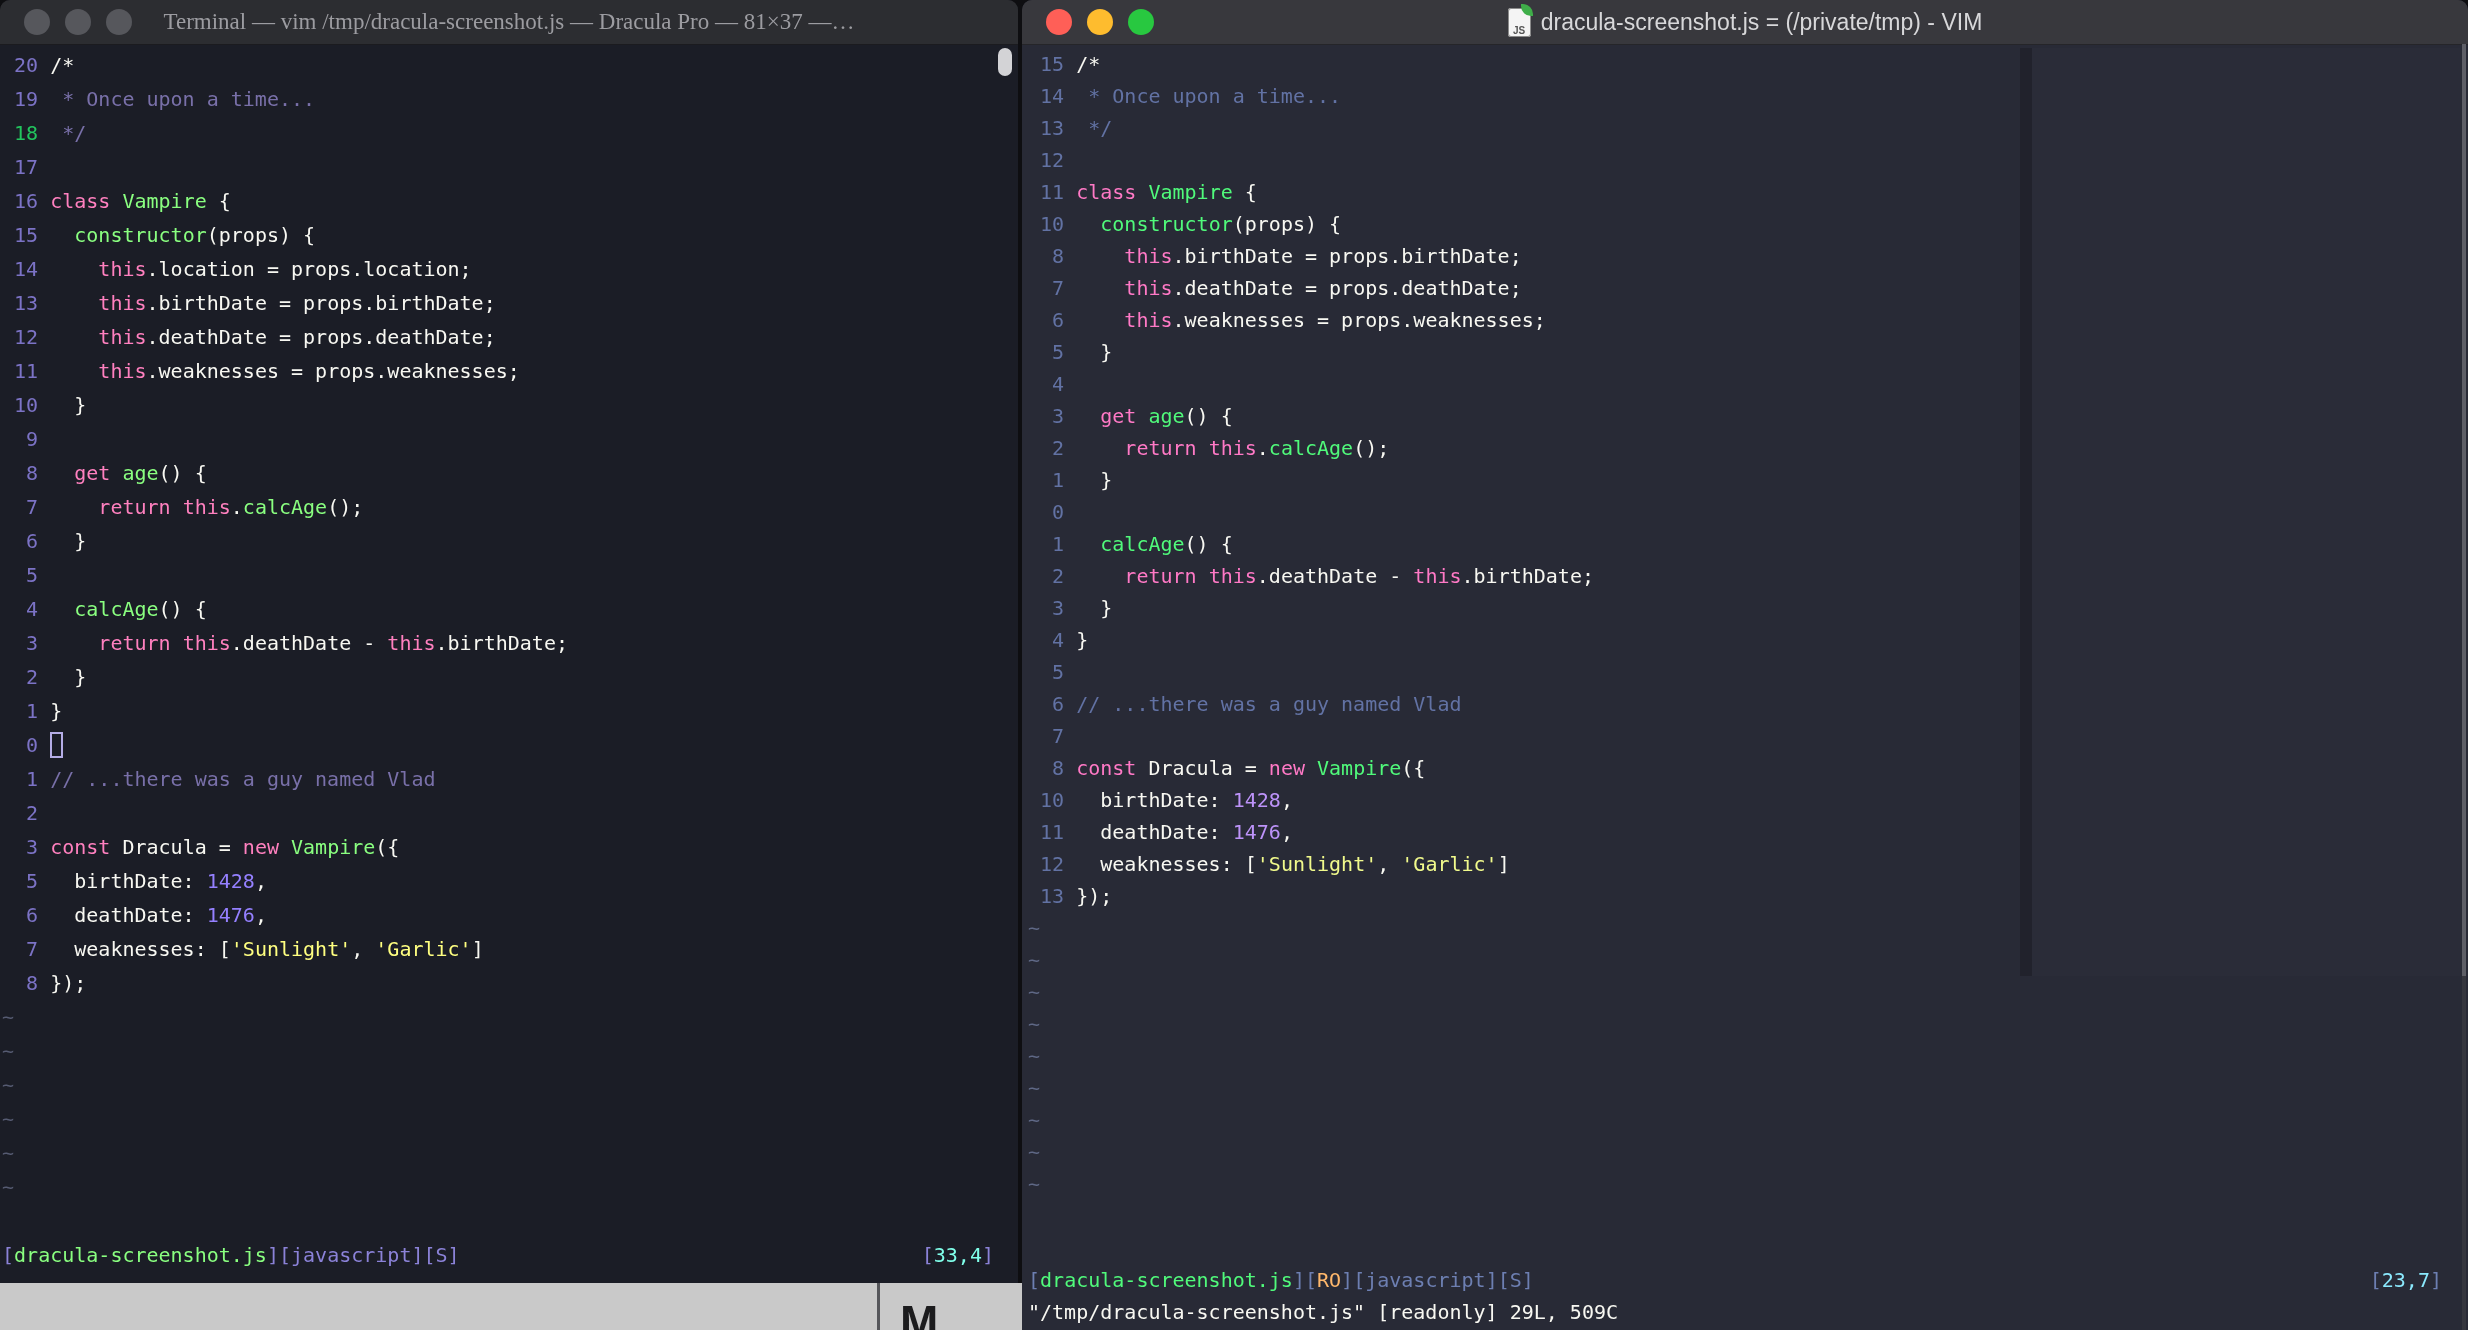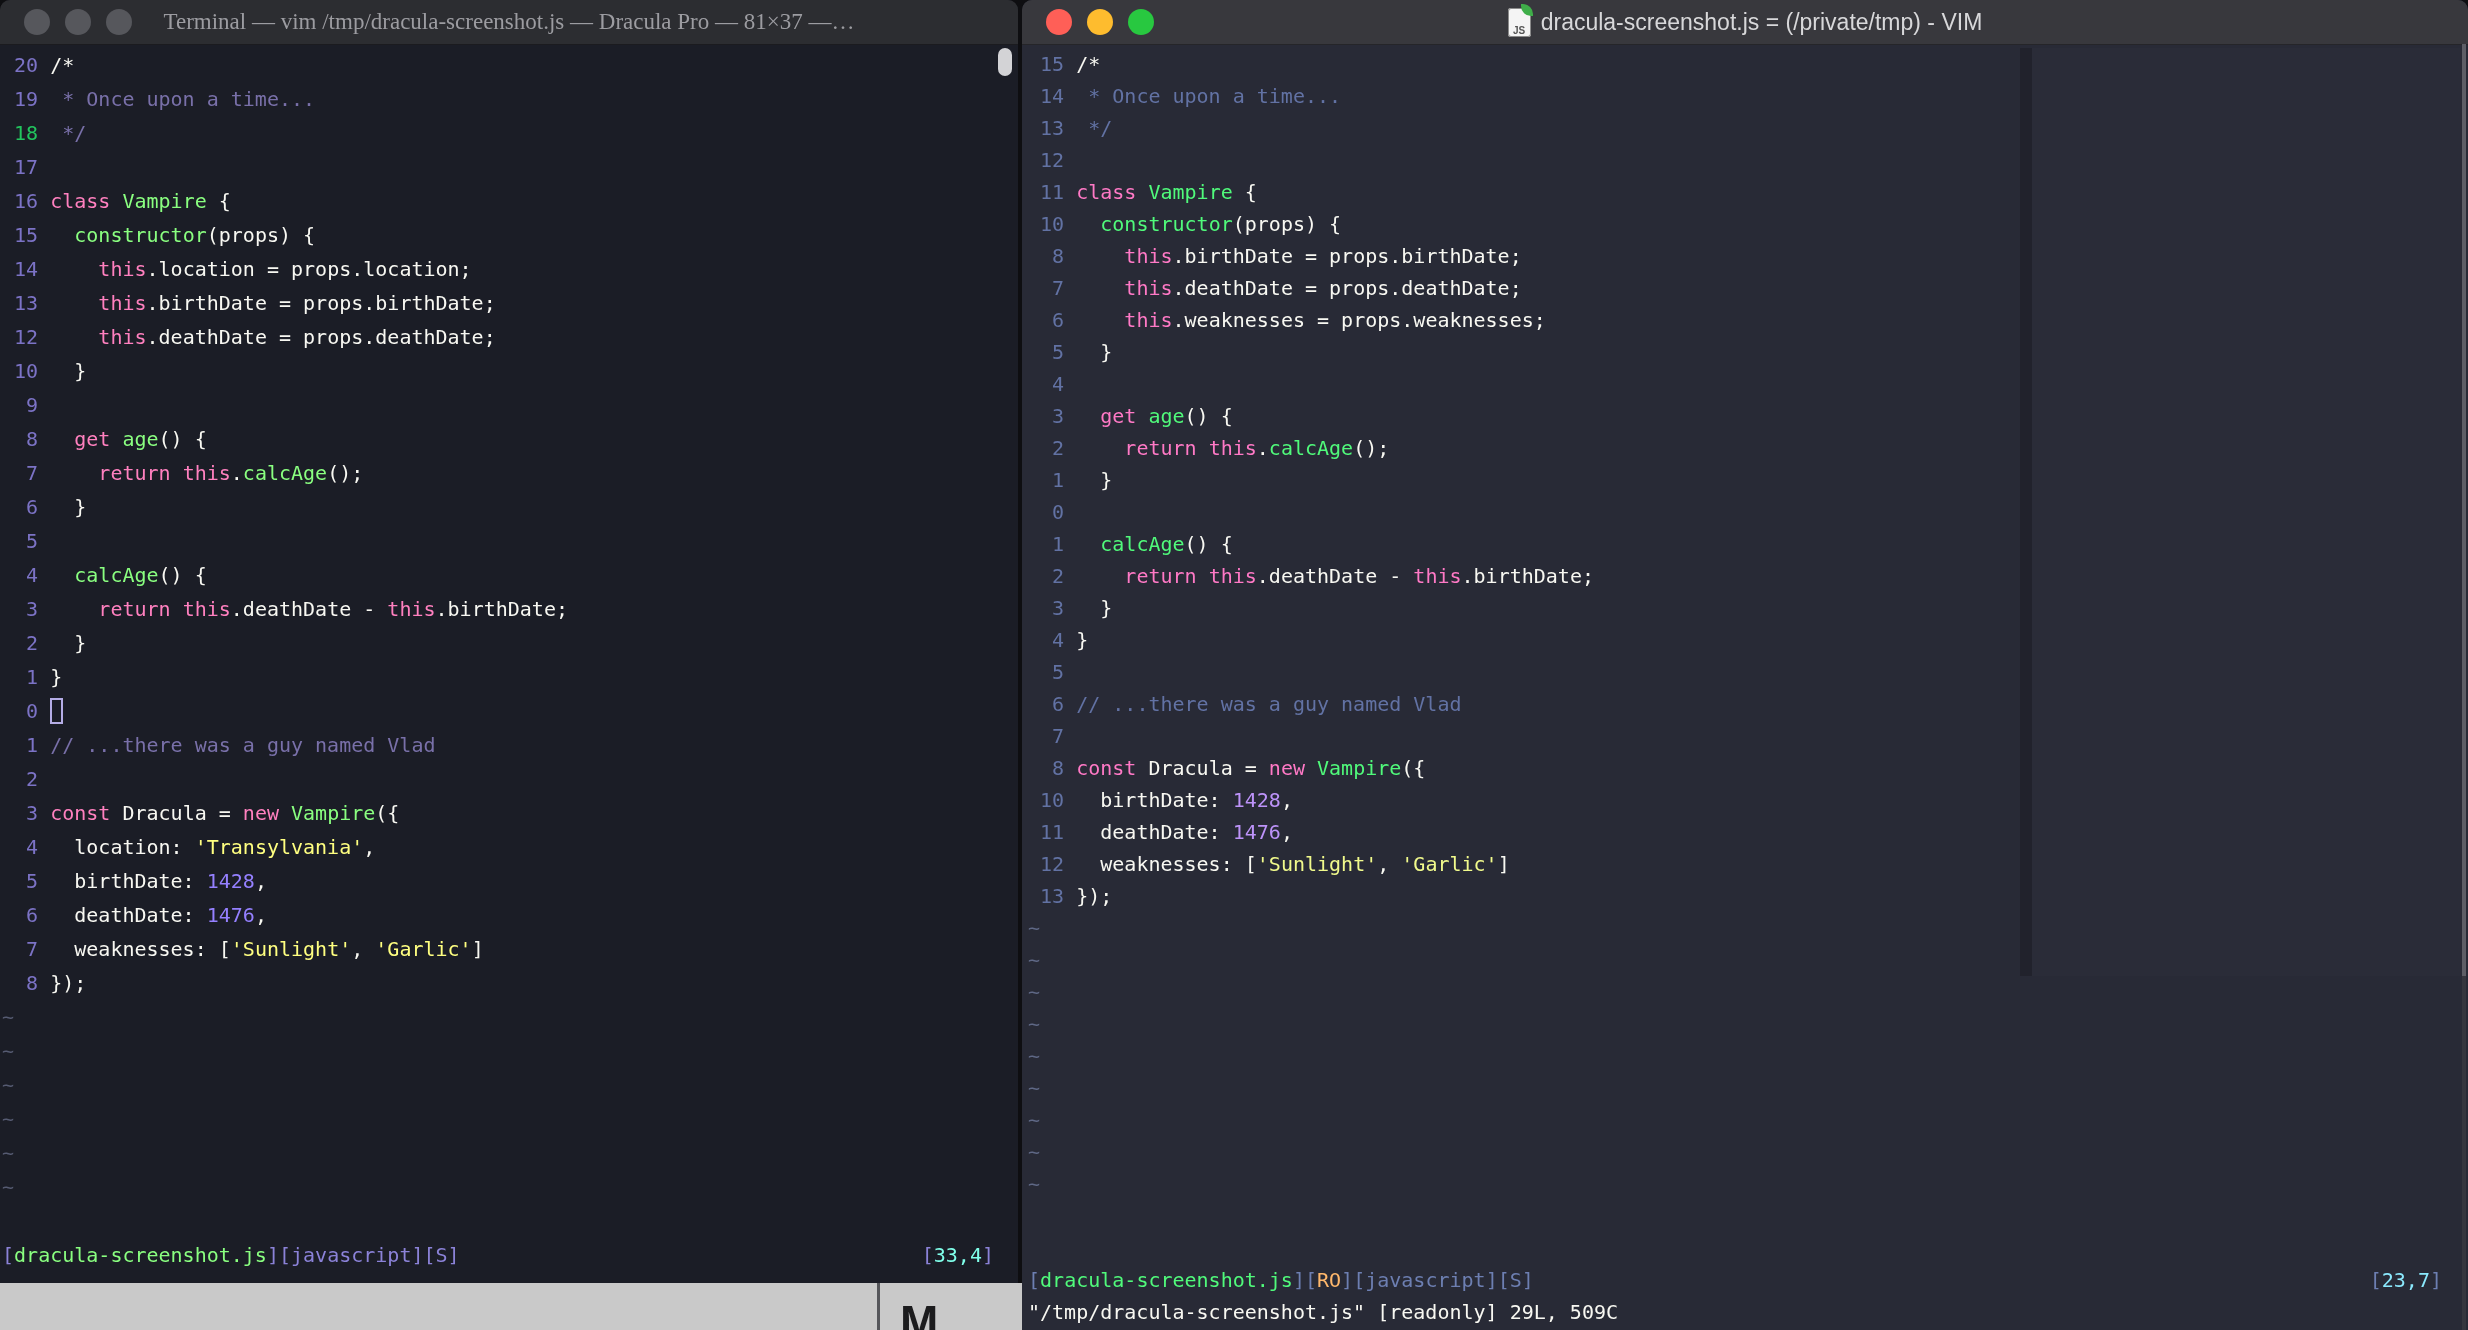--- a/index.html
+++ b/index.html
@@ -61,35 +61,35 @@
   <div class="buffer">
       <div class="row"><span style="color: rgb(124, 115, 198);"> 20 </span><span style="color: rgb(248, 248, 242);">/*</span></div>
       <div class="row"><span style="color: rgb(124, 115, 198);"> 19 </span><span style="color: rgb(121, 112, 169);"> * Once upon a time...</span></div>
       <div class="row"><span style="color: #22c55e;"> 18 </span><span style="color: rgb(121, 112, 169);"> */</span></div>
       <div class="row"><span style="color: rgb(124, 115, 198);"> 17 </span></div>
       <div class="row"><span style="color: rgb(124, 115, 198);"> 16 </span><span style="color: rgb(255, 128, 191);">class</span><span style="color: rgb(248, 248, 242);"> </span><span style="color: rgb(138, 255, 128);">Vampire</span><span style="color: rgb(248, 248, 242);"> {</span></div>
       <div class="row"><span style="color: rgb(124, 115, 198);"> 15 </span><span style="color: rgb(248, 248, 242);">  </span><span style="color: rgb(138, 255, 128);">constructor</span><span style="color: rgb(248, 248, 242);">(props) {</span></div>
       <div class="row"><span style="color: rgb(124, 115, 198);"> 14 </span><span style="color: rgb(248, 248, 242);">    </span><span style="color: rgb(255, 128, 191);">this</span><span style="color: rgb(248, 248, 242);">.location = props.location;</span></div>
       <div class="row"><span style="color: rgb(124, 115, 198);"> 13 </span><span style="color: rgb(248, 248, 242);">    </span><span style="color: rgb(255, 128, 191);">this</span><span style="color: rgb(248, 248, 242);">.birthDate = props.birthDate;</span></div>
       <div class="row"><span style="color: rgb(124, 115, 198);"> 12 </span><span style="color: rgb(248, 248, 242);">    </span><span style="color: rgb(255, 128, 191);">this</span><span style="color: rgb(248, 248, 242);">.deathDate = props.deathDate;</span></div>
+      <div class="row"><span style="color: rgb(124, 115, 198);"> 11 </span><span style="color: rgb(248, 248, 242);">    </span><span style="color: rgb(255, 128, 191);">this</span><span style="color: rgb(248, 248, 242);">.weaknesses = props.weaknesses;</span></div>
       <div class="row"><span style="color: rgb(124, 115, 198);"> 10 </span><span style="color: rgb(248, 248, 242);">  }</span></div>
       <div class="row"><span style="color: rgb(124, 115, 198);">  9 </span></div>
       <div class="row"><span style="color: rgb(124, 115, 198);">  8 </span><span style="color: rgb(248, 248, 242);">  </span><span style="color: rgb(255, 128, 191);">get</span><span style="color: rgb(248, 248, 242);"> </span><span style="color: rgb(138, 255, 128);">age</span><span style="color: rgb(248, 248, 242);">() {</span></div>
       <div class="row"><span style="color: rgb(124, 115, 198);">  7 </span><span style="color: rgb(248, 248, 242);">    </span><span style="color: rgb(255, 128, 191);">return</span><span style="color: rgb(248, 248, 242);"> </span><span style="color: rgb(255, 128, 191);">this</span><span style="color: rgb(248, 248, 242);">.</span><span style="color: rgb(138, 255, 128);">calcAge</span><span style="color: rgb(248, 248, 242);">();</span></div>
       <div class="row"><span style="color: rgb(124, 115, 198);">  6 </span><span style="color: rgb(248, 248, 242);">  }</span></div>
       <div class="row"><span style="color: rgb(124, 115, 198);">  5 </span></div>
       <div class="row"><span style="color: rgb(124, 115, 198);">  4 </span><span style="color: rgb(248, 248, 242);">  </span><span style="color: rgb(138, 255, 128);">calcAge</span><span style="color: rgb(248, 248, 242);">() {</span></div>
       <div class="row"><span style="color: rgb(124, 115, 198);">  3 </span><span style="color: rgb(248, 248, 242);">    </span><span style="color: rgb(255, 128, 191);">return</span><span style="color: rgb(248, 248, 242);"> </span><span style="color: rgb(255, 128, 191);">this</span><span style="color: rgb(248, 248, 242);">.deathDate - </span><span style="color: rgb(255, 128, 191);">this</span><span style="color: rgb(248, 248, 242);">.birthDate;</span></div>
       <div class="row"><span style="color: rgb(124, 115, 198);">  2 </span><span style="color: rgb(248, 248, 242);">  }</span></div>
       <div class="row"><span style="color: rgb(124, 115, 198);">  1 </span><span style="color: rgb(248, 248, 242);">}</span></div>
       <div class="row"><span style="color: rgb(124, 115, 198);">  0 </span><span class="cursor" style="border-color: rgb(181, 173, 230);"></span></div>
       <div class="row"><span style="color: rgb(124, 115, 198);">  1 </span><span style="color: rgb(121, 112, 169);">// ...there was a guy named Vlad</span></div>
       <div class="row"><span style="color: rgb(124, 115, 198);">  2 </span></div>
       <div class="row"><span style="color: rgb(124, 115, 198);">  3 </span><span style="color: rgb(255, 128, 191);">const</span><span style="color: rgb(248, 248, 242);"> Dracula = </span><span style="color: rgb(255, 128, 191);">new</span><span style="color: rgb(248, 248, 242);"> </span><span style="color: rgb(138, 255, 128);">Vampire</span><span style="color: rgb(248, 248, 242);">({</span></div>
-      <div class="row"><span style="color: rgb(124, 115, 198);">  4 </span><span style="color: rgb(248, 248, 242);">  location: </span><span style="color: rgb(255, 255, 128);">'Transylvania'</span><span style="color: rgb(248, 248, 242);">,</span></div>
       <div class="row"><span style="color: rgb(124, 115, 198);">  5 </span><span style="color: rgb(248, 248, 242);">  birthDate: </span><span style="color: rgb(149, 128, 255);">1428</span><span style="color: rgb(248, 248, 242);">,</span></div>
       <div class="row"><span style="color: rgb(124, 115, 198);">  6 </span><span style="color: rgb(248, 248, 242);">  deathDate: </span><span style="color: rgb(149, 128, 255);">1476</span><span style="color: rgb(248, 248, 242);">,</span></div>
       <div class="row"><span style="color: rgb(124, 115, 198);">  7 </span><span style="color: rgb(248, 248, 242);">  weaknesses: [</span><span style="color: rgb(255, 255, 128);">'Sunlight'</span><span style="color: rgb(248, 248, 242);">, </span><span style="color: rgb(255, 255, 128);">'Garlic'</span><span style="color: rgb(248, 248, 242);">]</span></div>
       <div class="row"><span style="color: rgb(124, 115, 198);">  8 </span><span style="color: rgb(248, 248, 242);">});</span></div>
       <div class="row" style="color: rgb(86, 91, 114);">~</div>
       <div class="row" style="color: rgb(86, 91, 114);">~</div>
       <div class="row" style="color: rgb(86, 91, 114);">~</div>
       <div class="row" style="color: rgb(86, 91, 114);">~</div>
       <div class="row" style="color: rgb(86, 91, 114);">~</div>
       <div class="row" style="color: rgb(86, 91, 114);">~</div>

